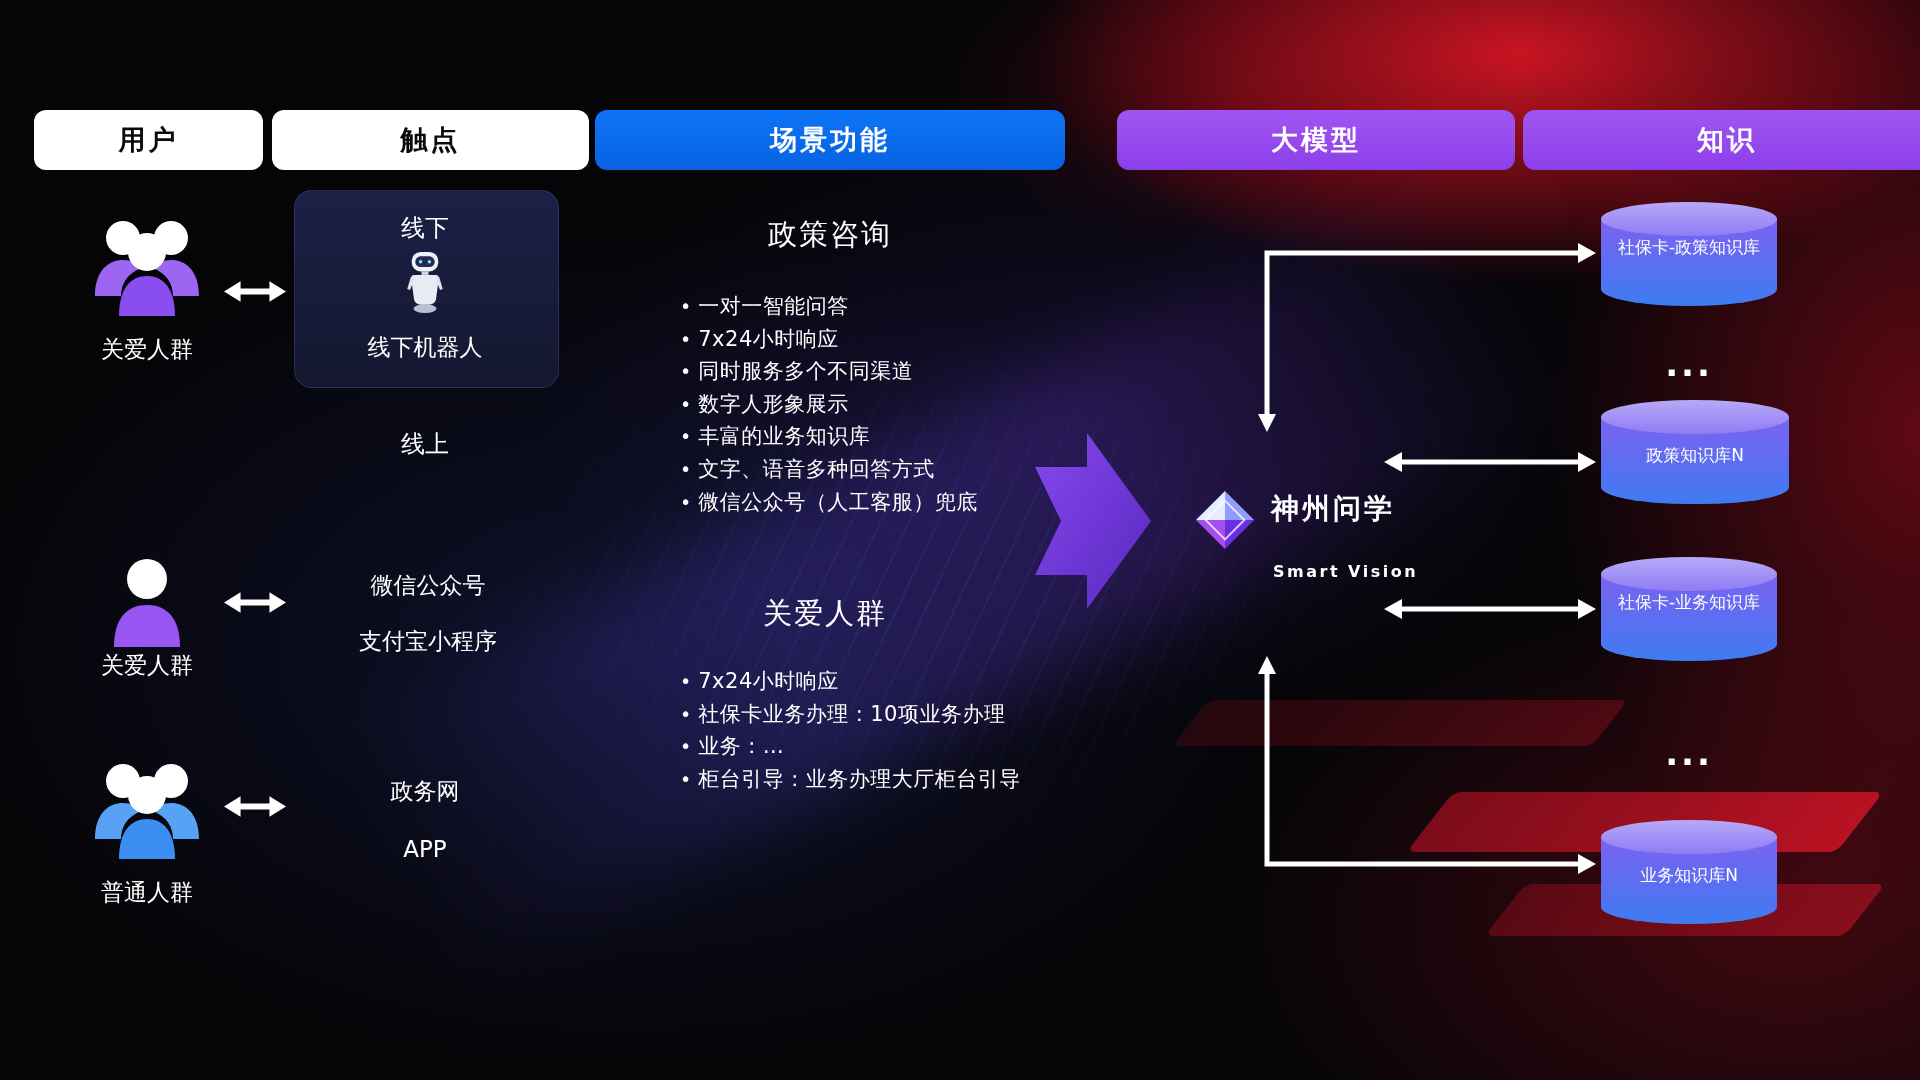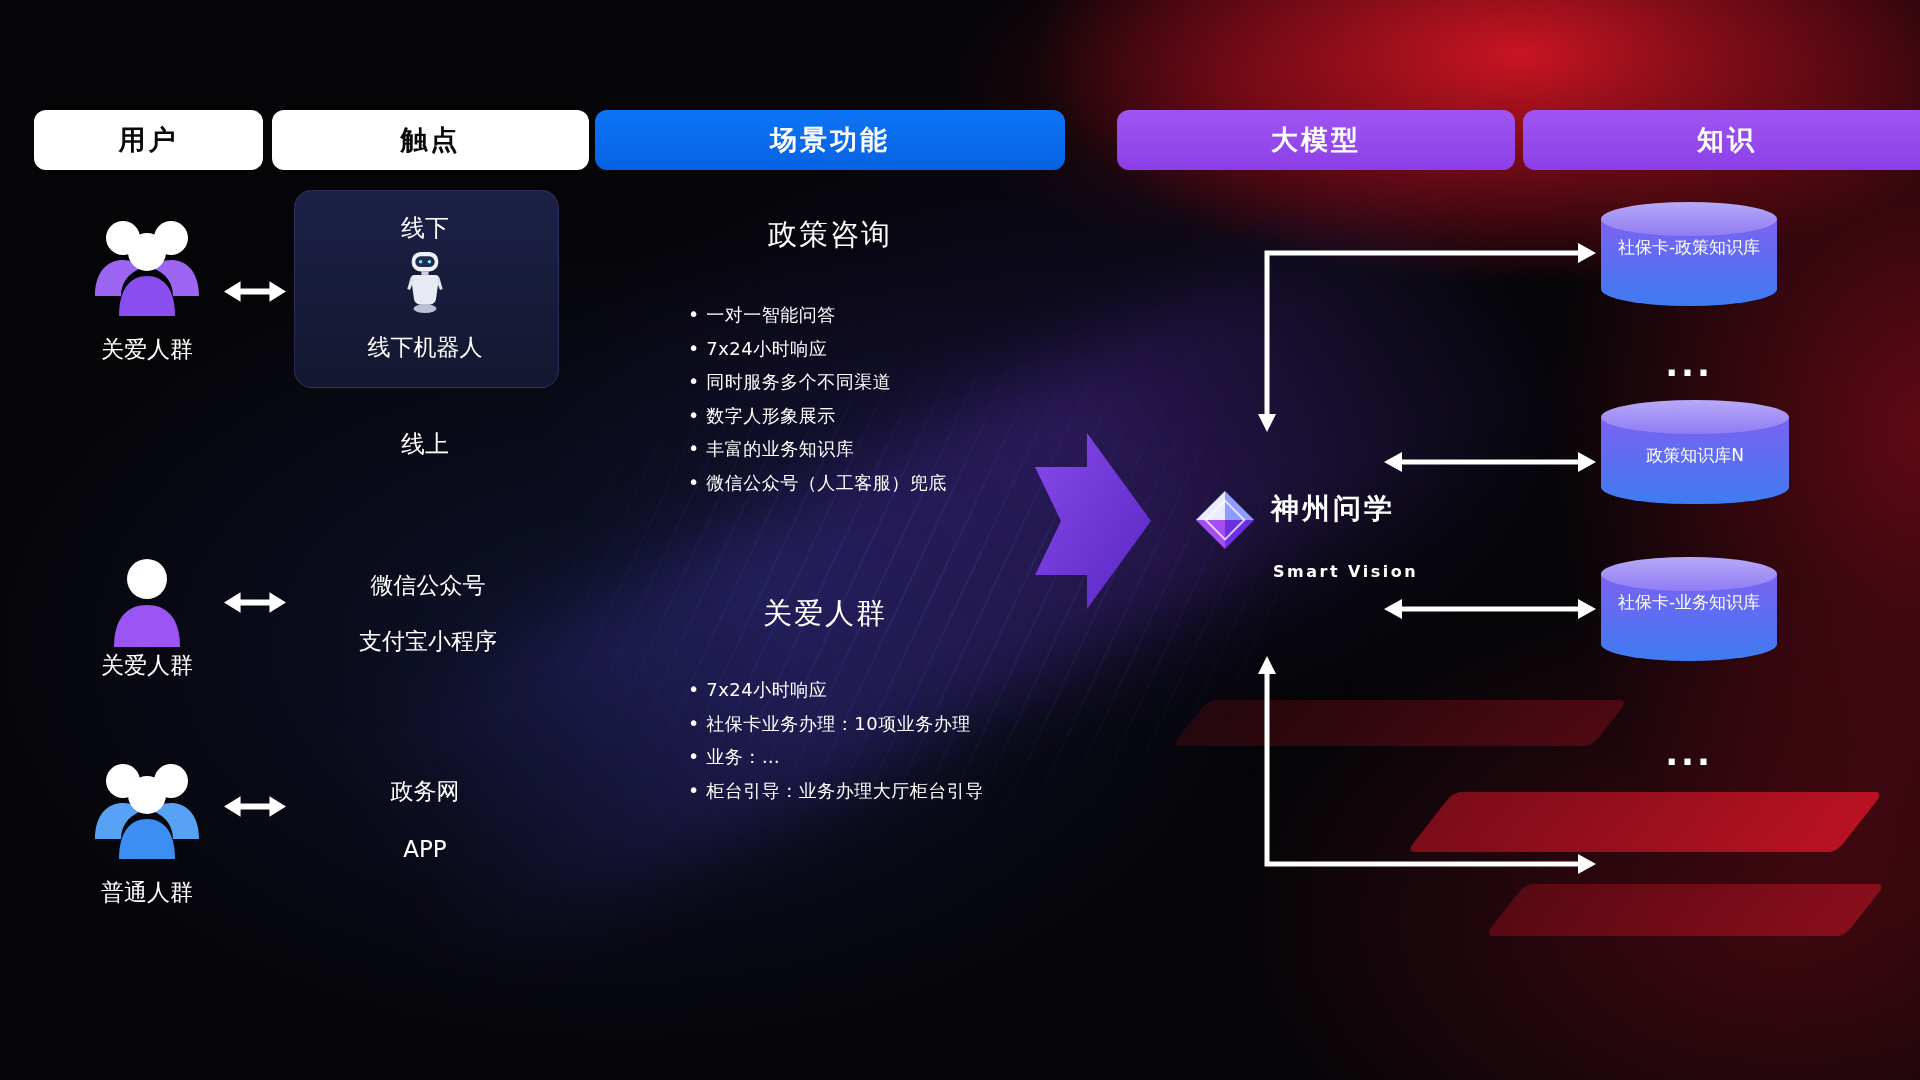--- a/index.html
+++ b/index.html
@@ -66,22 +66,22 @@
     position:absolute;left:294px;top:190px;width:263px;height:196px;z-index:2;
     background:linear-gradient(180deg,#1c2046,#14172f);
     border:1px solid rgba(130,140,255,0.18);
     border-radius:18px;
   }
   .touch-label{font-size:23px;}
 
   
   .scene-title{font-size:29px;font-weight:500;letter-spacing:2px;}
   .bullets{
-    position:absolute;left:680px;z-index:3;margin:8px;padding:0;list-style:none;
-    font-size:18px;line-height:32.6px;letter-spacing:0.5px;
+    position:absolute;left:680px;z-index:3;margin:0;padding:0;list-style:none;
+    font-size:21px;line-height:32.6px;letter-spacing:0.5px;
   }
   .bullets li::before{content:"•  ";font-size:19px;}
 
   
   .model-name{font-size:28px;font-weight:700;letter-spacing:3px;}
   .model-sub{font-size:16px;font-weight:600;letter-spacing:2.5px;margin-top:36px;}
 
   
   .db{position:absolute;left:1601px;width:176px;height:104px;z-index:3;}
   .db .top{
@@ -207,20 +207,21 @@
   <div class="lbl center touch-label" style="left:425px;top:776px;">政务网</div>
   <div class="lbl center touch-label" style="left:425px;top:836px;">APP</div>
 
   <div class="lbl center scene-title" style="left:830px;top:215px;">政策咨询</div>
   <ul class="bullets" style="top:290px;">
     <li>一对一智能问答</li>
     <li>7x24小时响应</li>
     <li>同时服务多个不同渠道</li>
     <li>数字人形象展示</li>
     <li>丰富的业务知识库</li>
+    <li>文字、语音多种回答方式</li>
     <li>微信公众号（人工客服）兜底</li>
   </ul>
 
   <div class="lbl center scene-title" style="left:825px;top:594px;">关爱人群</div>
   <ul class="bullets" style="top:665px;">
     <li>7x24小时响应</li>
     <li>社保卡业务办理：10项业务办理</li>
     <li>业务：…</li>
     <li>柜台引导：业务办理大厅柜台引导</li>
   </ul>
@@ -278,14 +279,19 @@
     <div class="top"></div>
     <div class="body"></div>
     <div class="dblabel" style="top:44px;">政策知识库N</div>
   </div>
   <div class="db" style="top:557px;">
     <div class="top"></div>
     <div class="body"></div>
     <div class="dblabel">社保卡-业务知识库</div>
   </div>
   <div class="lbl center dots" style="left:1689px;top:733px;">...</div>
+  <div class="db" style="top:820px;">
+    <div class="top"></div>
+    <div class="body"></div>
+    <div class="dblabel" style="top:44px;">业务知识库N</div>
+  </div>
 
 </div>
 
 </body></html>

